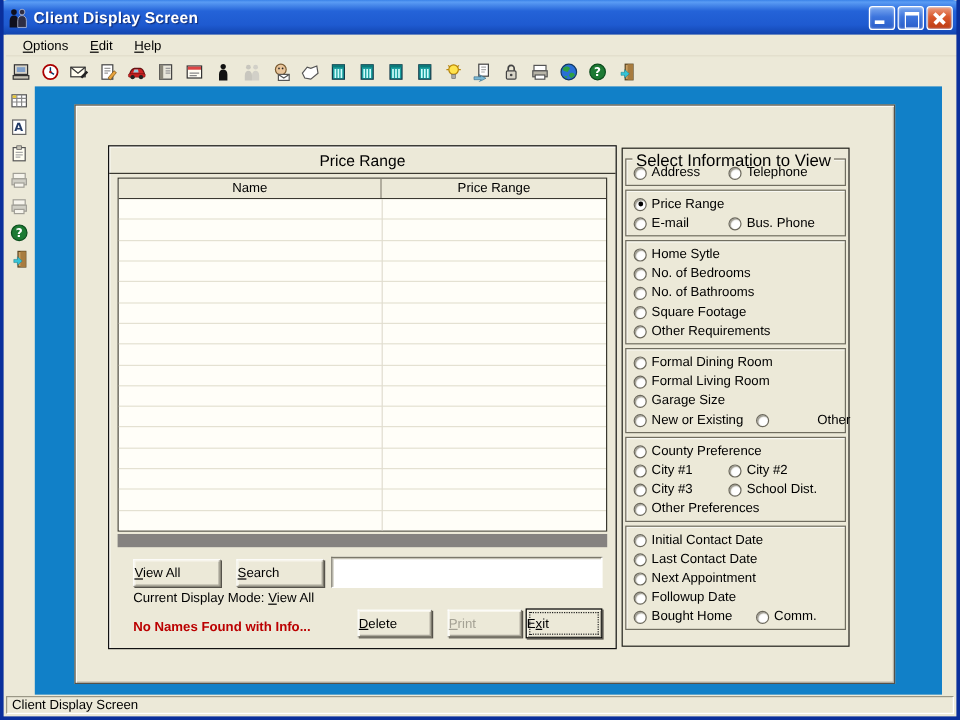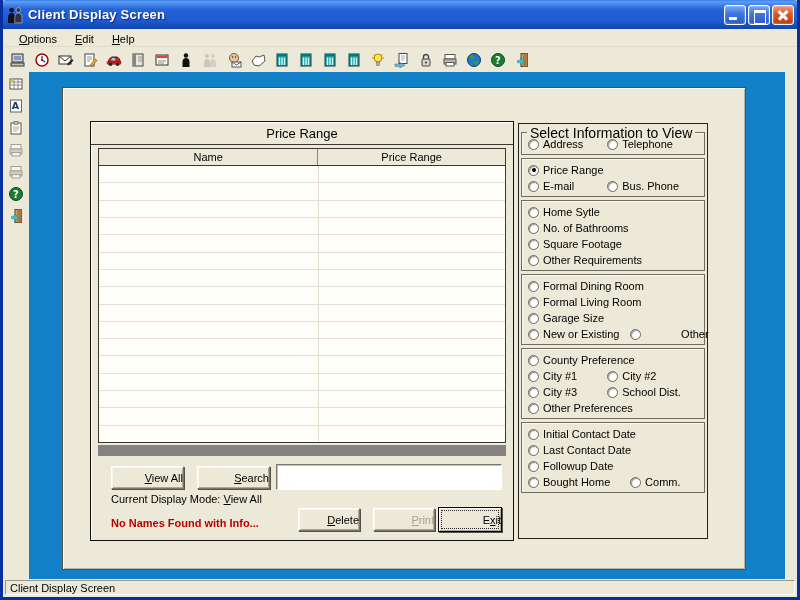--- a/index.html
+++ b/index.html
@@ -49,21 +49,21 @@
   .grid-head .gcol { font-size:11px; text-align:center; line-height:16px; }
   .gcol-name { width:54%; border-right:1px solid #8a8778; }
   .gcol-price { width:46%; }
   .grid-body { position:relative; height:276px; background:#fffef8; display:flex; flex-direction:column; }
   .grow { flex:1; border-bottom:1px solid #e4e1d2; }
   .grow:last-child { border-bottom:none; }
   .gdivider { position:absolute; left:54%; top:0; bottom:0; width:1px; background:#e0ddcf; }
   .hscroll { margin:2px 7px 0 7px; height:11px; background:#858280; }
 
   
-  .btn { position:absolute; font-size:11px; color:#000; background:#ece9d8; text-align:right;
+  .btn { position:absolute; font-size:11px; color:#000; background:#ece9d8; text-align:left;
     border:1px solid #7b786b; border-top-color:#fff; border-left-color:#fff;
     box-shadow:inset 1px 1px 0 #f8f6ec, inset -1px -1px 0 #aaa79a, 1px 1px 0 #55524a; }
   .btn-viewall { left:20px; top:344px; width:73px; height:23px; }
   .btn-search  { left:106px; top:344px; width:73px; height:23px; }
   .search-input { position:absolute; left:185px; top:342px; width:226px; height:26px; background:#fff;
     border:1px solid #7b786b; border-bottom-color:#fff; border-right-color:#fff; box-shadow:inset 1px 1px 0 #c6c3b5; font-size:12px; padding:2px 4px; font-family:"Liberation Sans",sans-serif; }
   .mode-line { position:absolute; left:20px; top:371px; font-size:11px; }
   .warn-line { position:absolute; left:20px; top:395px; font-size:11px; font-weight:bold; }
   .btn-delete { left:207px; top:386px; width:62px; height:23px; }
   .btn-print  { left:282px; top:386px; width:62px; height:23px; color:#a5a295; }
@@ -405,20 +405,26 @@
           <div class="igroup">
             <div class="irow">
               <span class="ritem c1">
                 <span class="radio"></span>
                 <span class="rlabel">Home Sytle</span>
               </span>
             </div>
             <div class="irow">
               <span class="ritem c1">
                 <span class="radio"></span>
+                <span class="rlabel">No. of Bedrooms</span>
+              </span>
+            </div>
+            <div class="irow">
+              <span class="ritem c1">
+                <span class="radio"></span>
                 <span class="rlabel">No. of Bathrooms</span>
               </span>
             </div>
             <div class="irow">
               <span class="ritem c1">
                 <span class="radio"></span>
                 <span class="rlabel">Square Footage</span>
               </span>
             </div>
             <div class="irow">
@@ -496,20 +502,26 @@
             <div class="irow">
               <span class="ritem c1">
                 <span class="radio"></span>
                 <span class="rlabel">Initial Contact Date</span>
               </span>
             </div>
             <div class="irow">
               <span class="ritem c1">
                 <span class="radio"></span>
                 <span class="rlabel">Last Contact Date</span>
+              </span>
+            </div>
+            <div class="irow">
+              <span class="ritem c1">
+                <span class="radio"></span>
+                <span class="rlabel">Next Appointment</span>
               </span>
             </div>
             <div class="irow">
               <span class="ritem c1">
                 <span class="radio"></span>
                 <span class="rlabel">Followup Date</span>
               </span>
             </div>
             <div class="irow">
               <span class="ritem c1">

